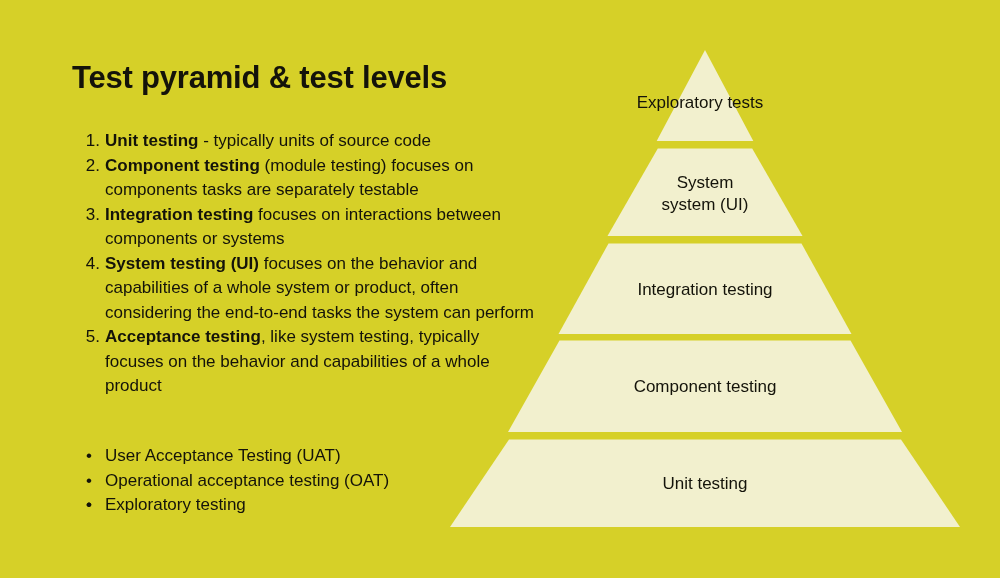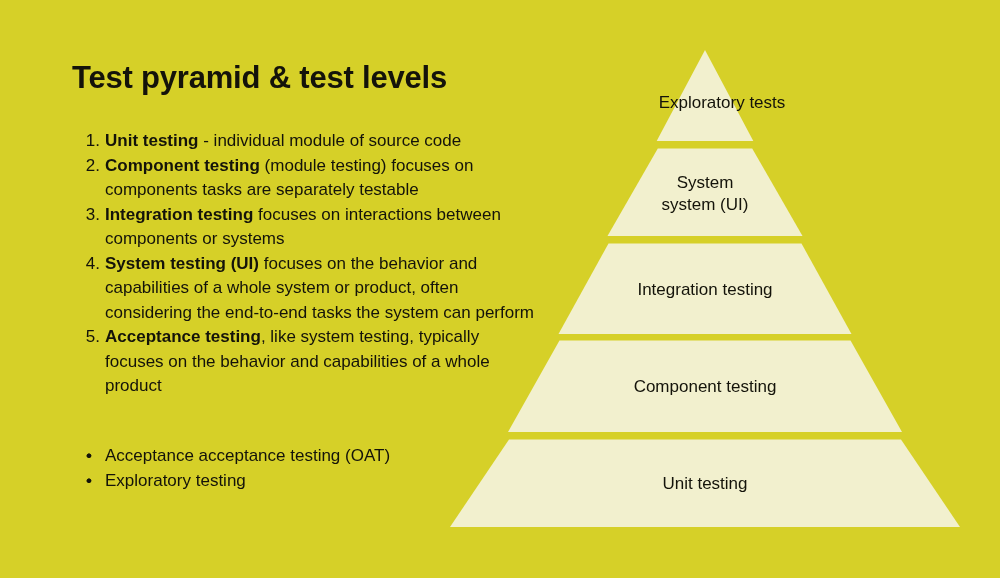--- a/index.html
+++ b/index.html
@@ -111,59 +111,59 @@
 
   .tier-label {
     position: absolute;
     text-align: center;
     color: #14130a;
     font-size: 17px;
     line-height: 22px;
     white-space: pre-line;
     pointer-events: none;
   }
-  #tier-label-0 { left: 162px; top: 92px;  width: 260px; }
+  #tier-label-0 { left: 140px; top: 92px;  width: 260px; }
   #tier-label-1 { left: 155px; top: 172px; width: 240px; }
   #tier-label-2 { left: 125px; top: 279px; width: 300px; }
   #tier-label-3 { left: 105px; top: 376px; width: 340px; }
   #tier-label-4 { left: 85px;  top: 473px; width: 380px; }
 </style>
 </head>
 <body style="background: rgb(214, 208, 40);">
 
 <div id="slide">
 
   <div id="left-col">
 
     <div id="page-title">Test pyramid &amp; test levels</div>
 
     <ol id="numbered-list">
       <li>
-        <span class="num">1.</span><span class="lead">Unit testing</span><span class="body"> - individual module of source code</span>
+        <span class="num">1.</span><span class="lead">Unit testing</span><span class="body"> - typically units of source code</span>
       </li>
       <li>
         <span class="num">2.</span><span class="lead">Component testing</span><span class="body"> (module testing) focuses on components tasks are separately testable</span>
       </li>
       <li>
         <span class="num">3.</span><span class="lead">Integration testing</span><span class="body"> focuses on interactions between components or systems</span>
       </li>
       <li>
         <span class="num">4.</span><span class="lead">System testing (UI)</span><span class="body"> focuses on the behavior and capabilities of a whole system or product, often considering the end-to-end tasks the system can perform</span>
       </li>
       <li>
         <span class="num">5.</span><span class="lead">Acceptance testing</span><span class="body">, like system testing, typically focuses on the behavior and capabilities of a whole product</span>
       </li>
     </ol>
 
     <ul id="bullet-list">
       <li>
-        <span class="dot">•</span>
+        <span class="dot">•</span><span>User Acceptance Testing (UAT)</span>
       </li>
       <li>
-        <span class="dot">•</span><span>Acceptance acceptance testing (OAT)</span>
+        <span class="dot">•</span><span>Operational acceptance testing (OAT)</span>
       </li>
       <li>
         <span class="dot">•</span>
       </li>
       <li>
         <span class="dot">•</span><span>Exploratory testing</span>
       </li>
     </ul>
 
   </div>

